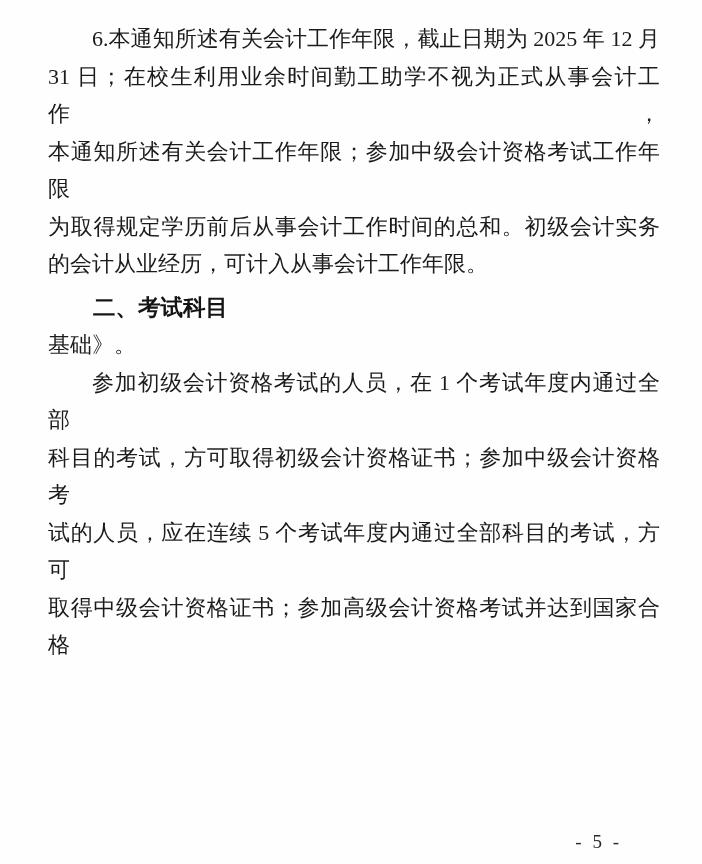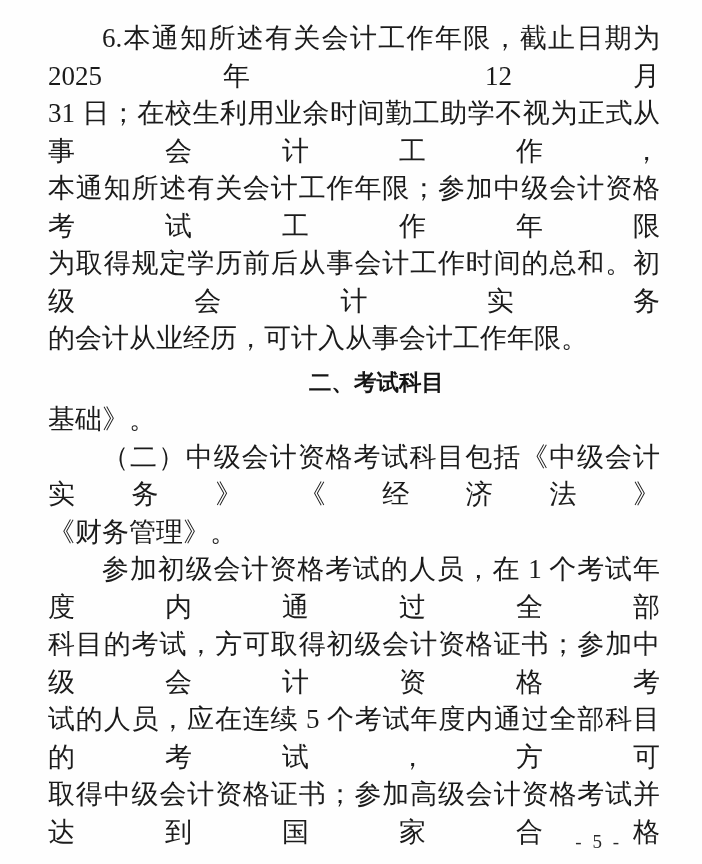--- a/index.html
+++ b/index.html
@@ -16,40 +16,39 @@
     color: #1b1b1b;
   }
   .content {
     position: absolute;
     left: 48px;
     top: 20px;
     width: 612px;
   }
   .line {
     font-family: "Liberation Serif", "DejaVu Serif", serif;
-    font-size: 27px;
+    font-size: 22px;
     line-height: 37.5px;
     color: #1b1b1b;
   }
   .line.indent {
     text-indent: 2em;
   }
   .line.full {
     text-align: justify;
     text-align-last: justify;
   }
   .heading {
     font-family: "Liberation Sans", "DejaVu Sans", sans-serif;
     font-weight: 700;
     font-size: 22.5px;
     line-height: 37.5px;
     text-indent: 2em;
     margin-top: 6px;
     color: #141414;
-    text-align: center;
   }
   .page-number {
     position: absolute;
     right: 80px;
     bottom: 11px;
     font-family: "Liberation Serif", "DejaVu Serif", serif;
     font-size: 19px;
     letter-spacing: 3px;
     color: #2a2a2a;
   }
@@ -64,24 +63,20 @@
         <div class="line full">31 日；在校生利用业余时间勤工助学不视为正式从事会计工作，</div>
         <div class="line full">本通知所述有关会计工作年限；参加中级会计资格考试工作年限</div>
         <div class="line full">为取得规定学历前后从事会计工作时间的总和。初级会计实务</div>
         <div class="line">的会计从业经历，可计入从事会计工作年限。</div>
       </div>
       <div class="heading">二、考试科目</div>
       <div class="para">
         <div class="line">基础》。</div>
       </div>
       <div class="para">
-        <div class="line indent full">（二）中级会计资格考试科目包括《中级会计实务》《经济法》</div>
-        <div class="line">《财务管理》。</div>
-      </div>
-      <div class="para">
         <div class="line indent full">参加初级会计资格考试的人员，在 1 个考试年度内通过全部</div>
         <div class="line full">科目的考试，方可取得初级会计资格证书；参加中级会计资格考</div>
         <div class="line full">试的人员，应在连续 5 个考试年度内通过全部科目的考试，方可</div>
         <div class="line full">取得中级会计资格证书；参加高级会计资格考试并达到国家合格</div>
       </div>
     </div>
   <div class="page-number">- 5 -</div>
 </div>
 
 </body></html>

